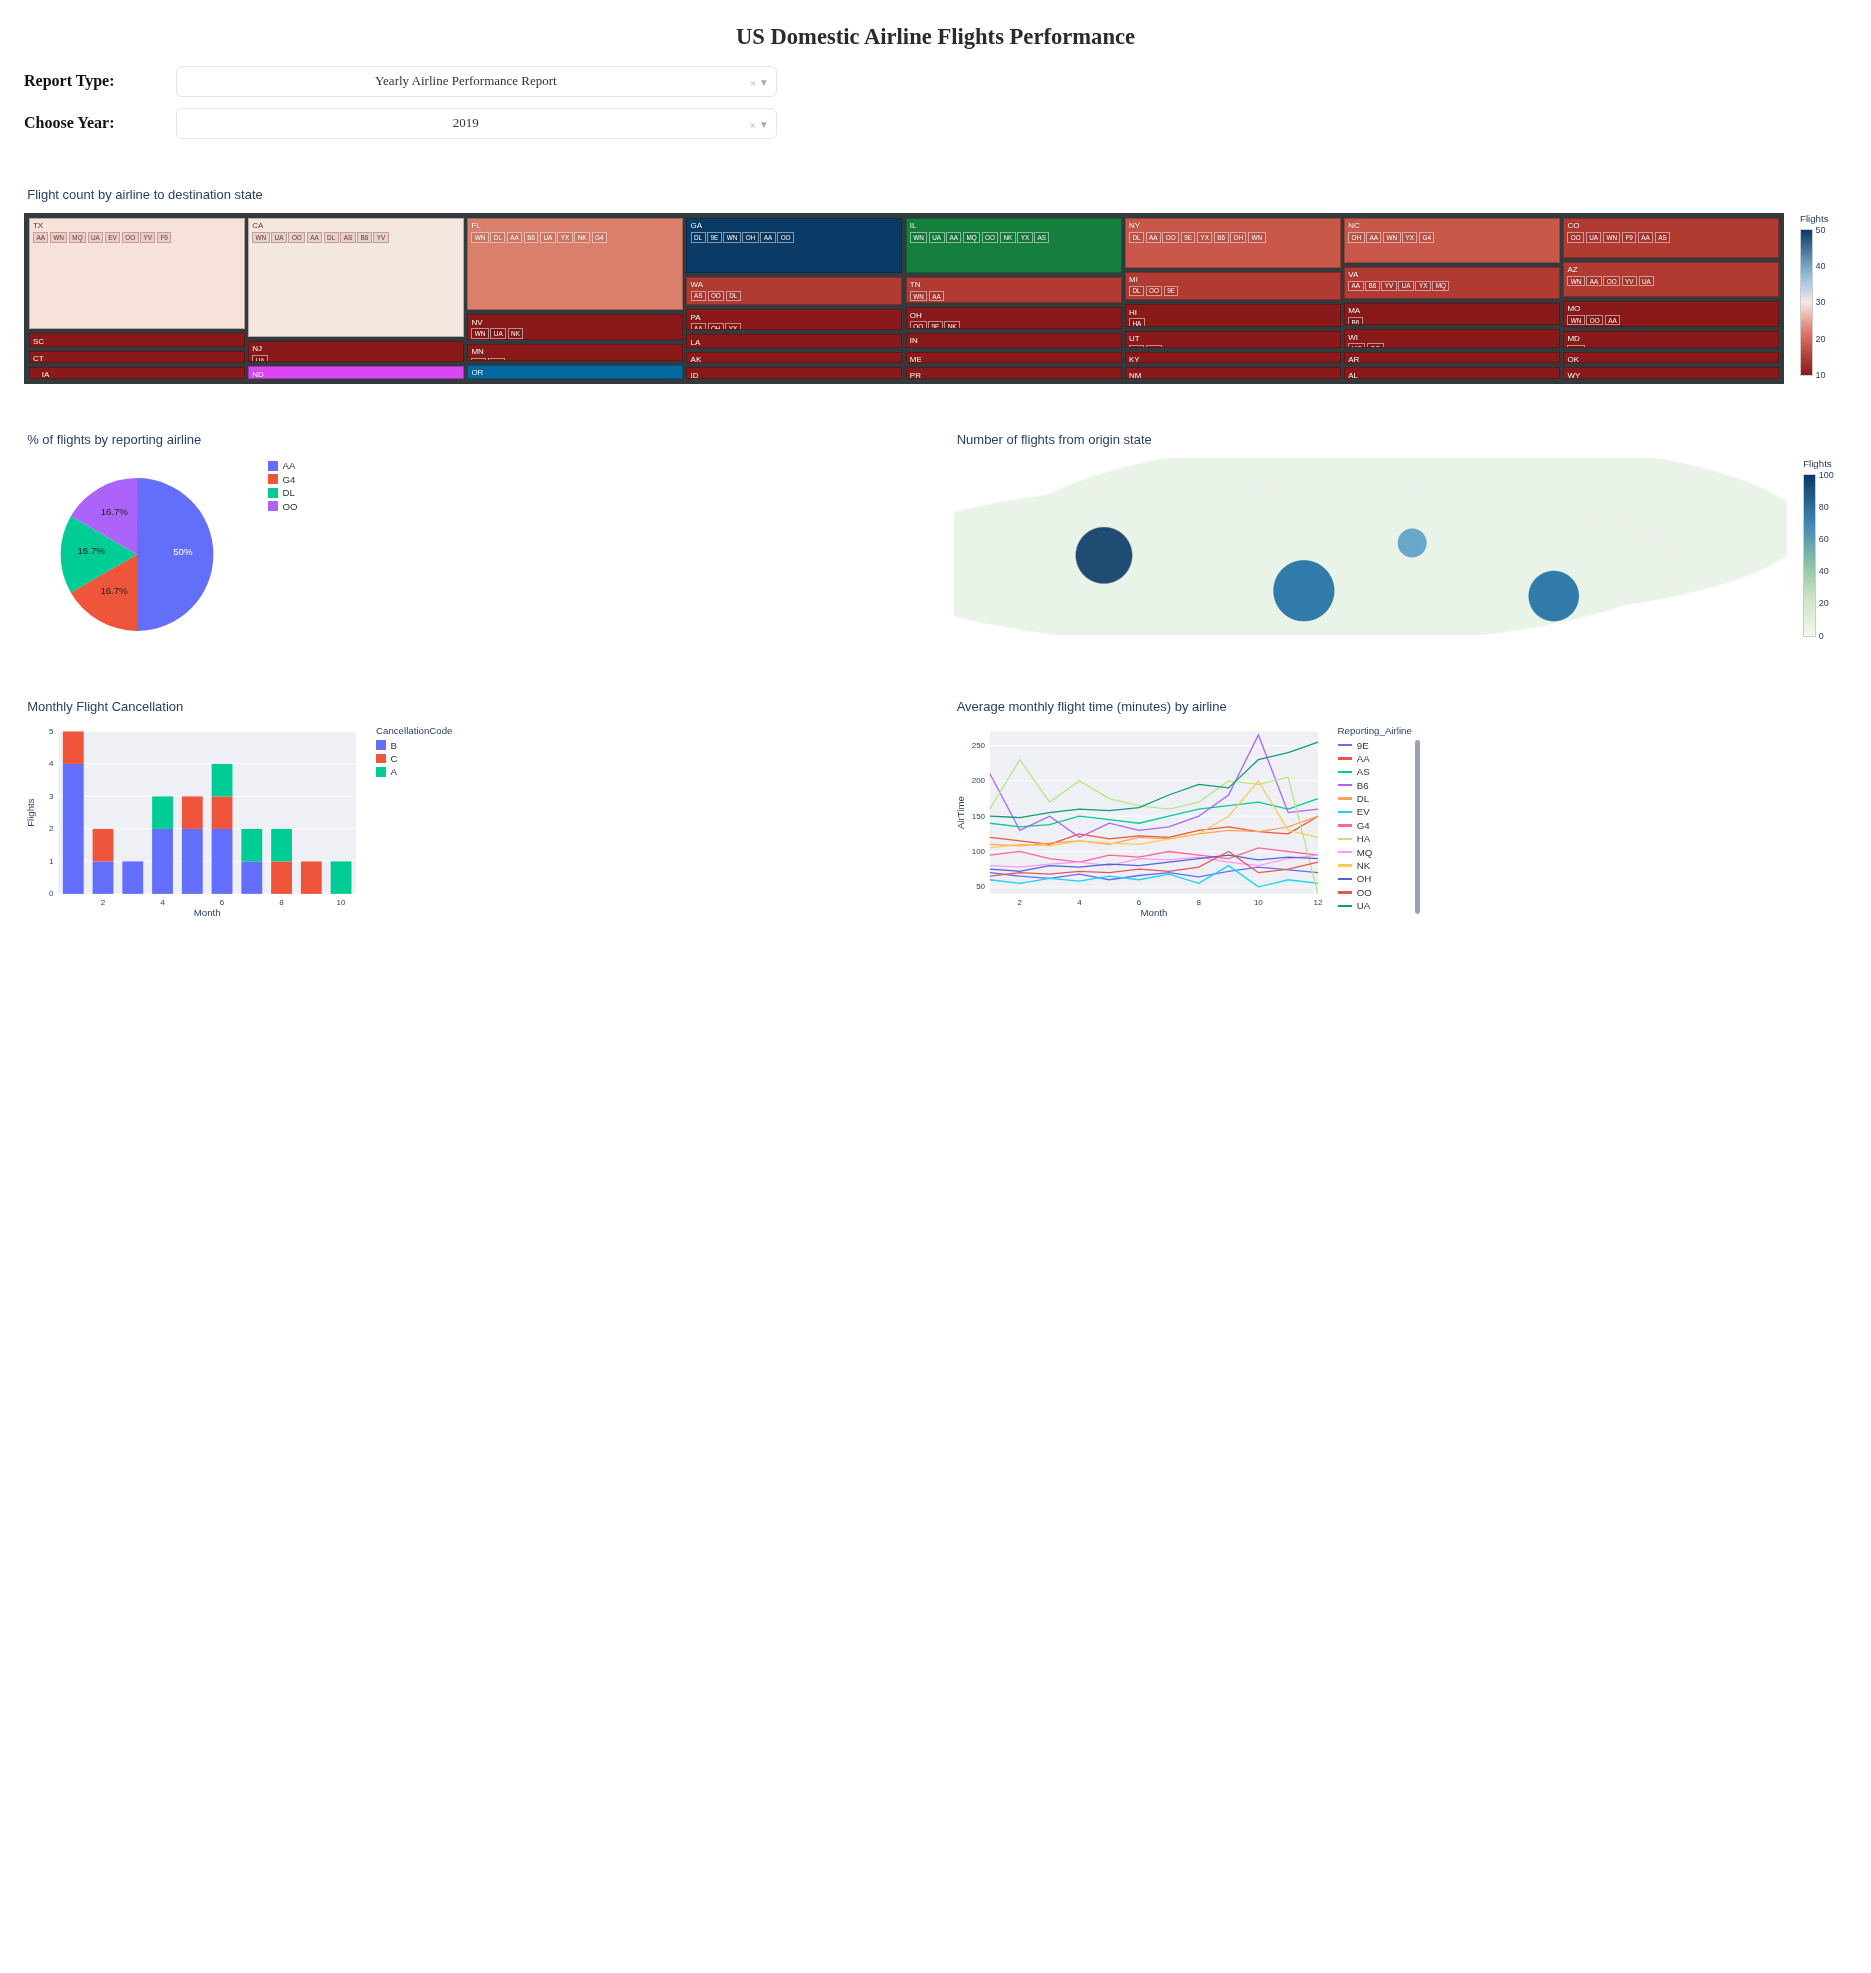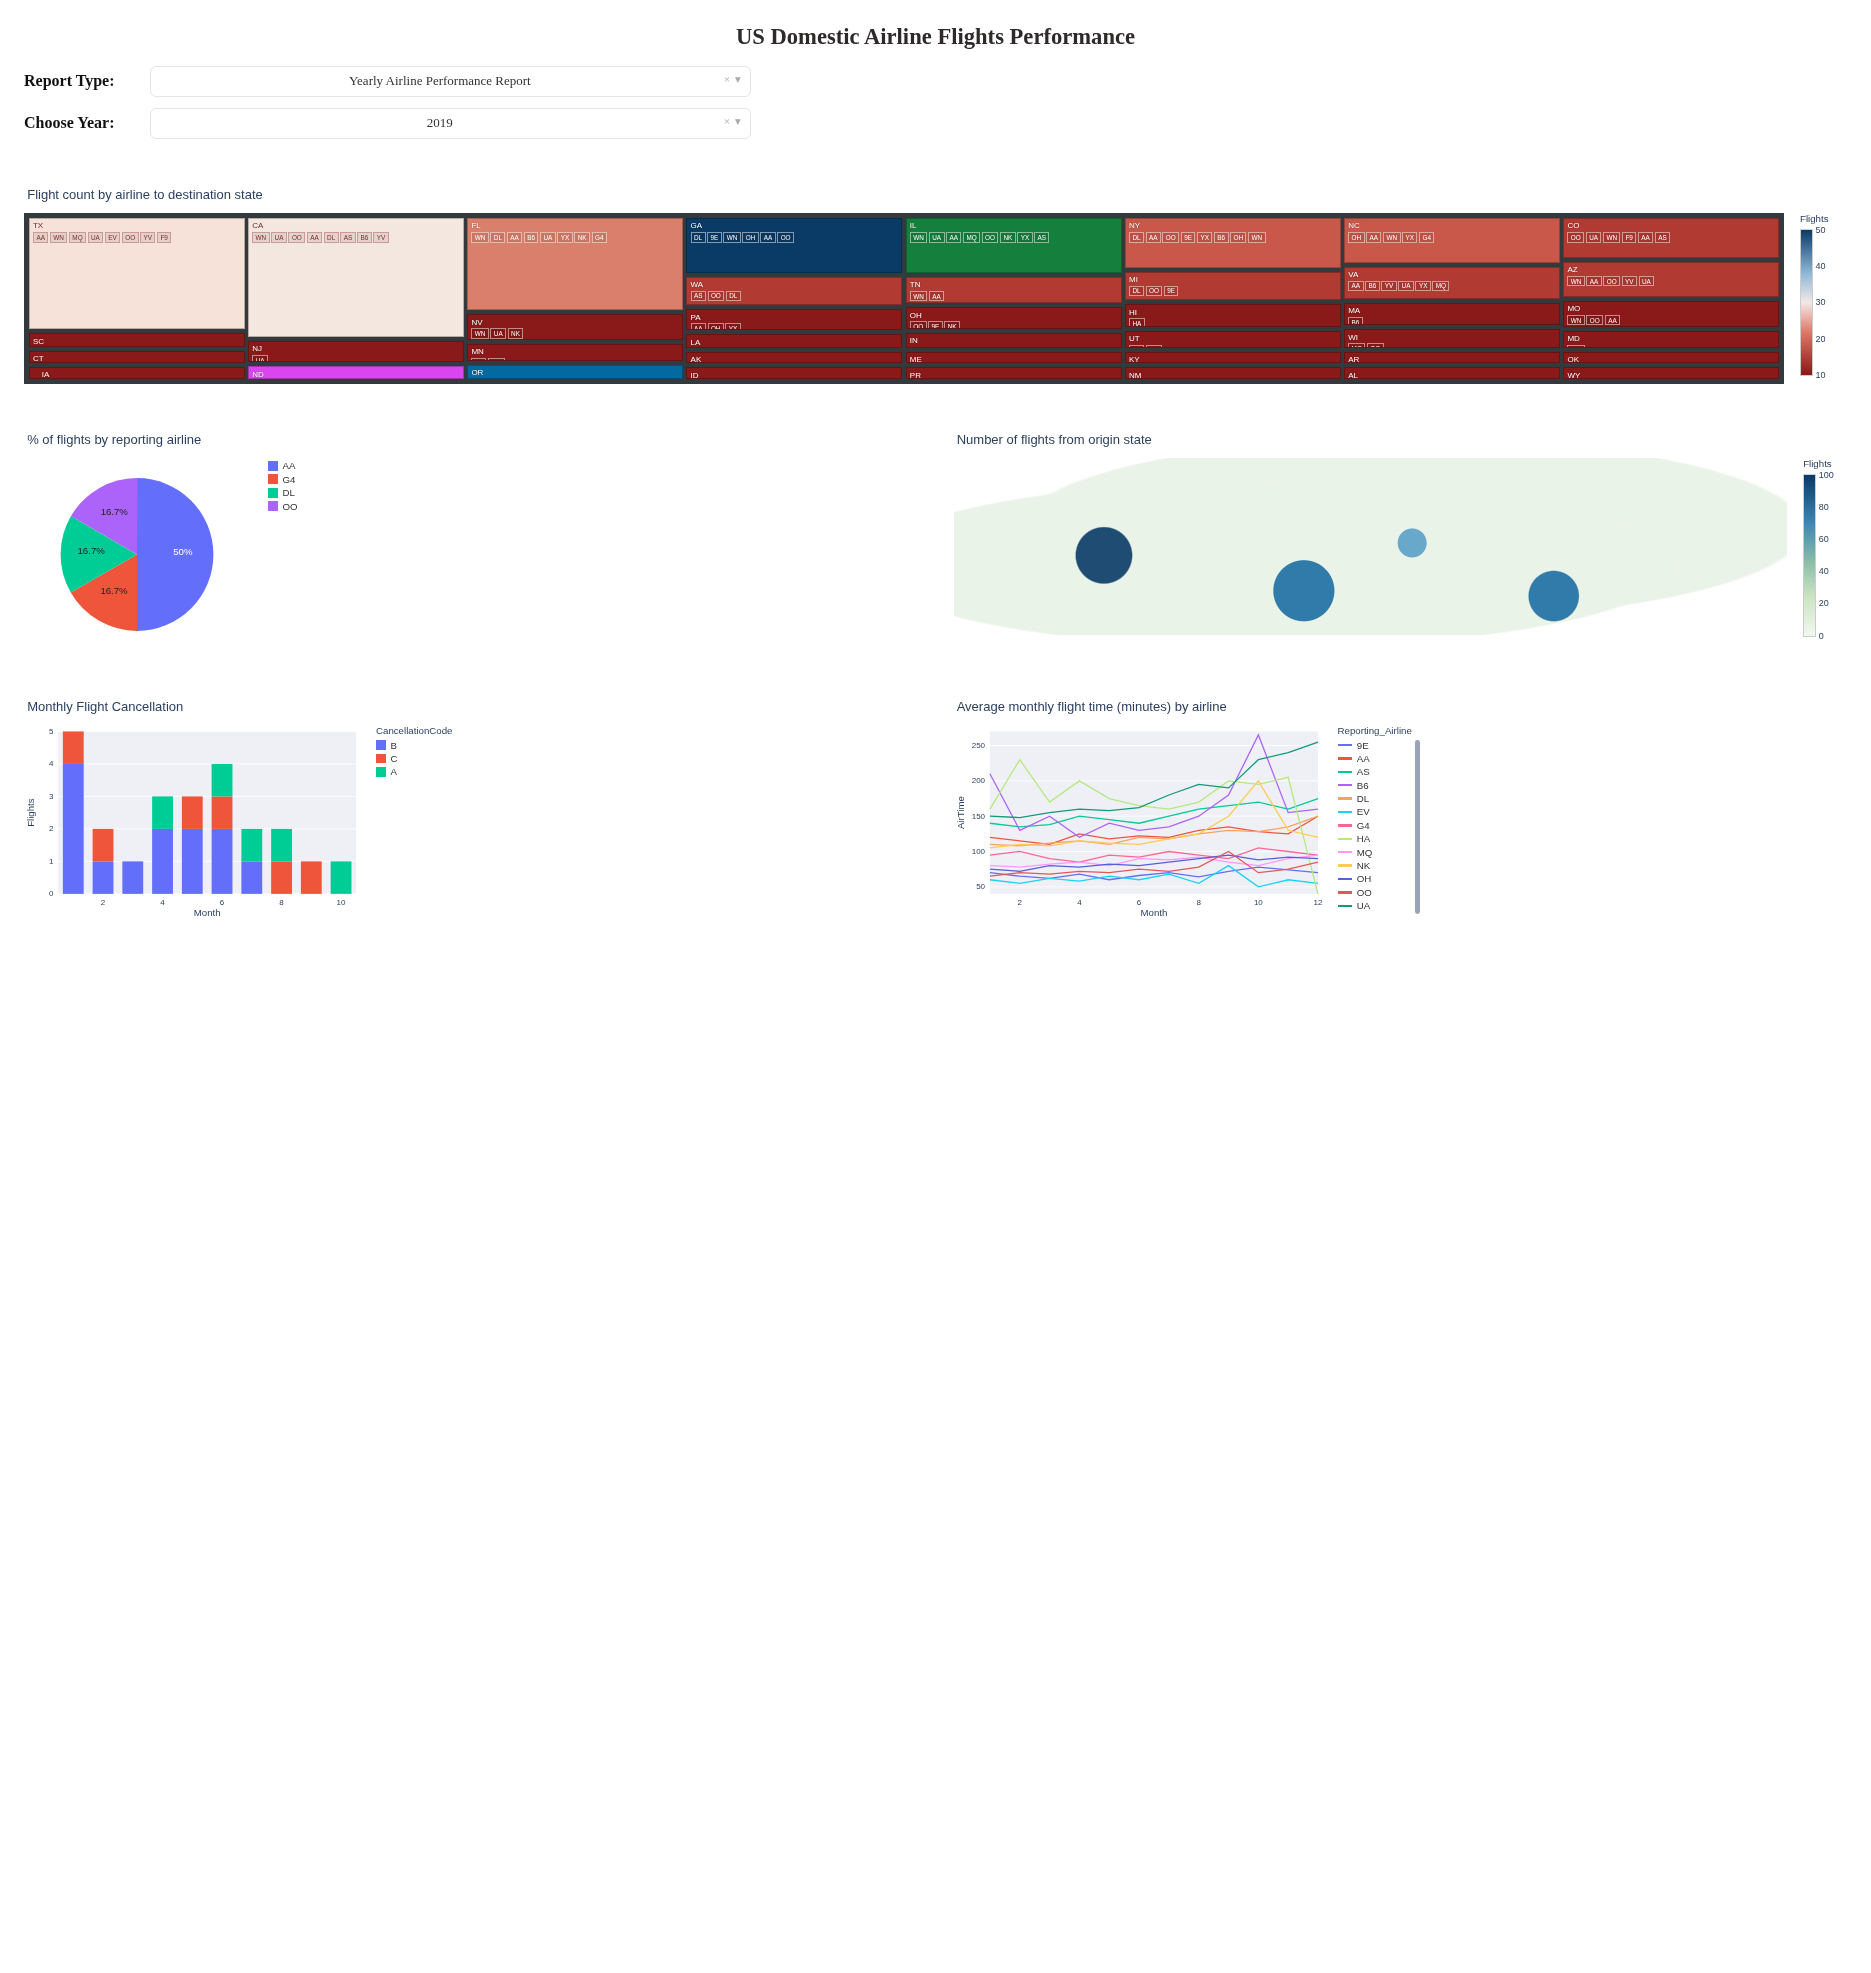--- a/index.html
+++ b/index.html
@@ -33,25 +33,26 @@
     font-family: Georgia, serif;
     font-weight: 700;
     font-size: 16px;
   }
   .dropdown {
     flex: 0 0 580px;
     border: 0.8px solid var(--border);
     border-radius: 6px;
     padding: 6.4px 9.7px;
     display: flex;
-    align-items: flex-start;
+    align-items: flex-end;
     position: relative;
     font-family: Georgia, serif;
     font-size: 13px;
     color: #333;
+    margin-left: 26px;
   }
   .dropdown .value { flex: 1; text-align: center; }
   .dropdown .clear, .dropdown .caret {
     color: #aaa;
     font-size: 11.3px;
     margin-left: 4.8px;
     cursor: pointer;
   }
   .section { margin-top: 48px; }
   .chart-title {

